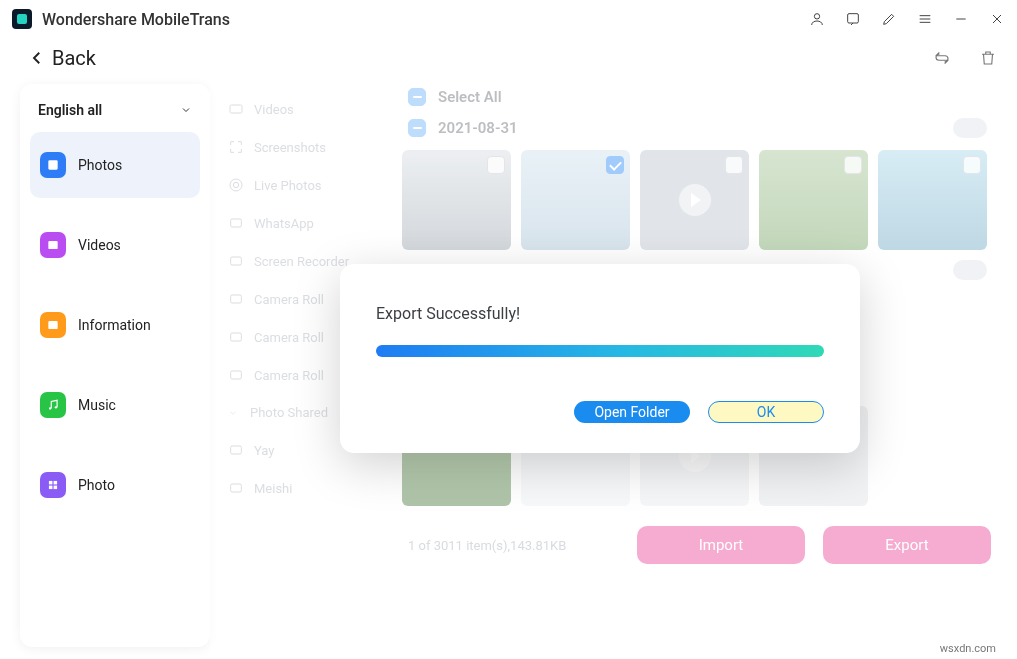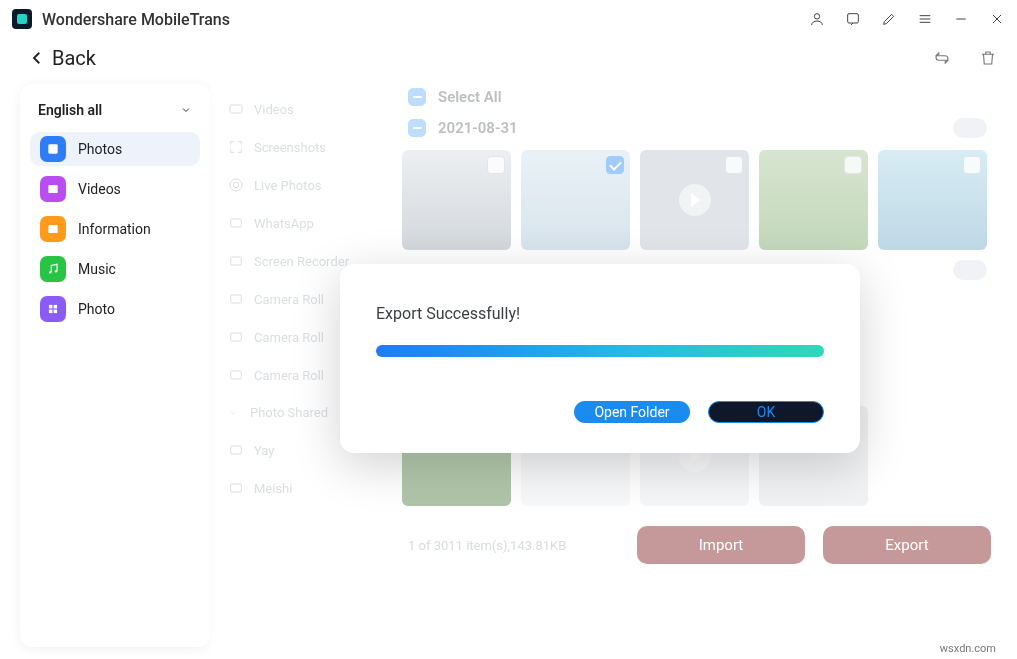--- a/index.html
+++ b/index.html
@@ -17,21 +17,21 @@
   .back-btn { display:flex; align-items:center; gap:6px; cursor:pointer; font-size:20px; font-weight:400; color:#222;}
   .back-btn svg{ width:18px;height:18px; stroke:#222; stroke-width:2.5; fill:none;}
   .back-row-right { margin-left:auto; display:flex; gap:28px;}
   .back-row-right svg{width:18px;height:18px;stroke:#777;fill:none;stroke-width:1.5;cursor:pointer;}
   
   .workspace { display:flex; height: calc(100% - 78px); padding: 6px 16px 12px 20px; position:relative;}
   
   .sidebar-main { width: 190px; background:#fff; border-radius:12px; box-shadow: 0 2px 12px rgba(0,0,0,0.06); padding: 14px 10px; margin-right:6px;}
   .lang-select { display:flex; align-items:center; justify-content:space-between; font-size:14px; font-weight:600; color:#222; padding:4px 8px 14px 8px; cursor:pointer;}
   .lang-select svg{width:12px;height:12px;stroke:#333;stroke-width:2;fill:none;}
-  .nav-item { display:flex; align-items:center; gap:12px; padding:4px 10px; border-radius:10px; font-size:14px; color:#222; cursor:pointer; margin-bottom:6px;}
+  .nav-item { display:flex; align-items:center; gap:12px; padding:20px 10px; border-radius:10px; font-size:14px; color:#222; cursor:pointer; margin-bottom:14px;}
   .nav-item.active { background:#eef3fb; }
   .nav-icon { width:26px; height:26px; border-radius:7px; display:flex;align-items:center;justify-content:center; }
   .nav-icon svg{width:14px;height:14px;fill:#fff;}
   .ic-photos{background:#2e7cf6;} .ic-videos{background:#b94df2;} .ic-info{background:#ff9a1a;} .ic-music{background:#28c445;} .ic-apps{background:#8a5cf5;}
   
   .sidebar-sub { width:182px; padding: 6px 0 6px 4px; }
   .cat-item { display:flex; align-items:center; gap:10px; padding:11px 8px; font-size:13px; color:#aeb5be; cursor:pointer;}
   .cat-item svg{width:16px;height:16px;stroke:#aeb5be;fill:none;stroke-width:1.5;}
   .cat-item .chev{width:10px;height:10px;margin-right:2px;stroke:#aeb5be;}
   
@@ -59,31 +59,31 @@
   .t5{background:linear-gradient(#a8d7e8,#6fa8c4);} 
   .t6{background:linear-gradient(#eef1f3,#d9dee3);} 
   .t7{background:linear-gradient(#6a9c57,#4d7b3f);} 
   .t8{background:#eceff2;} 
   .t9{background:#e9ecef;} 
   .t10{background:#dfe3e7;} 
   
   .footer-bar{display:flex;align-items:center;padding:10px 6px 0 6px;gap:18px;}
   .status-text{font-size:13px;color:#a9afb8;}
   .footer-btns{margin-left:auto;display:flex;gap:18px;}
-  .big-btn{width:168px;height:38px;border-radius:10px;background:#7f1d1d;color:#fff;font-size:15px;display:flex;align-items:center;justify-content:center;cursor:pointer;}
+  .big-btn{width:168px;height:38px;border-radius:10px;background:#ec4899;color:#fff;font-size:15px;display:flex;align-items:center;justify-content:center;cursor:pointer;}
   
   .dim-overlay{position:absolute;left:210px;right:0;top:0;bottom:0;background:rgba(255,255,255,0.55);pointer-events:none;}
   
   .modal{position:absolute;left:340px;top:264px;width:520px;background:#fff;border-radius:14px;box-shadow:0 12px 48px rgba(0,0,0,0.18);padding:40px 36px 30px 36px;z-index:10;}
   .modal-title{font-size:16px;color:#3b3f44;margin-bottom:22px;}
   .progress{height:12px;border-radius:7px;background:linear-gradient(90deg,#1e7cf3 0%,#26b8e4 55%,#2fd9b7 100%);margin-bottom:44px;}
   .modal-btns{display:flex;justify-content:flex-end;gap:18px;}
   .m-btn{width:116px;height:22px;border-radius:19px;font-size:14px;display:flex;align-items:center;justify-content:center;cursor:pointer;}
   .m-primary{background:#1a8cf0;color:#fff;}
-  .m-secondary{background:#0f172a;color:#1a8cf0;border:1.5px solid #1a8cf0;}
+  .m-secondary{background:#fef9c3;color:#1a8cf0;border:1.5px solid #1a8cf0;}
 
   .watermark{position:absolute;bottom:4px;right:21px;font-size:11px;color:#777;z-index:20;margin-left:18px;}
 </style>
 </head>
 <body>
 
 <div class="title-bar">
   <div class="app-logo">
       <div class="app-logo-inner"></div>
     </div>

